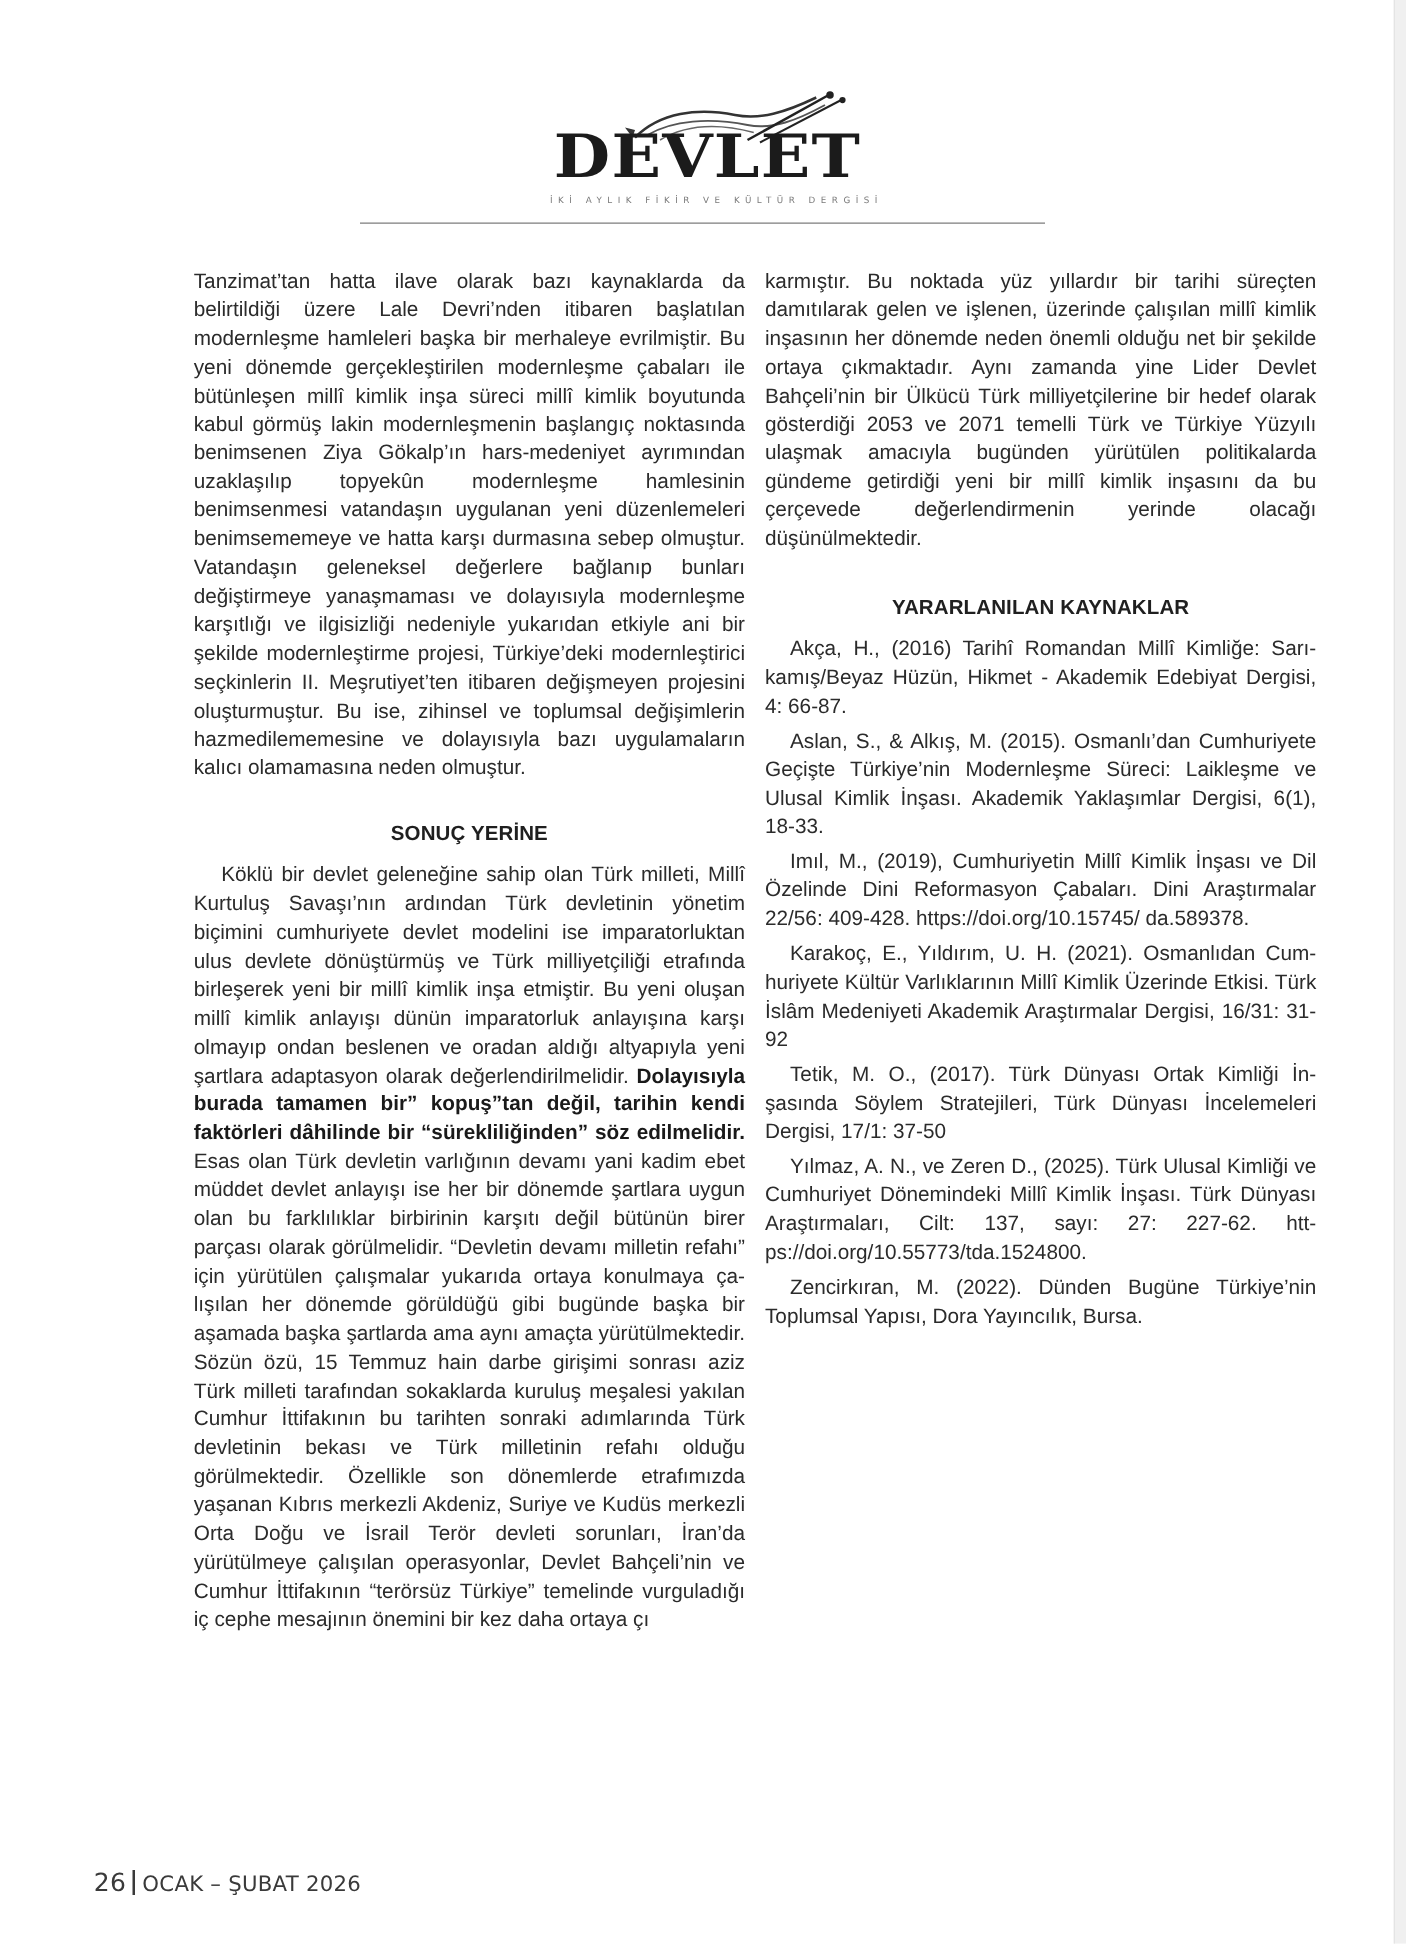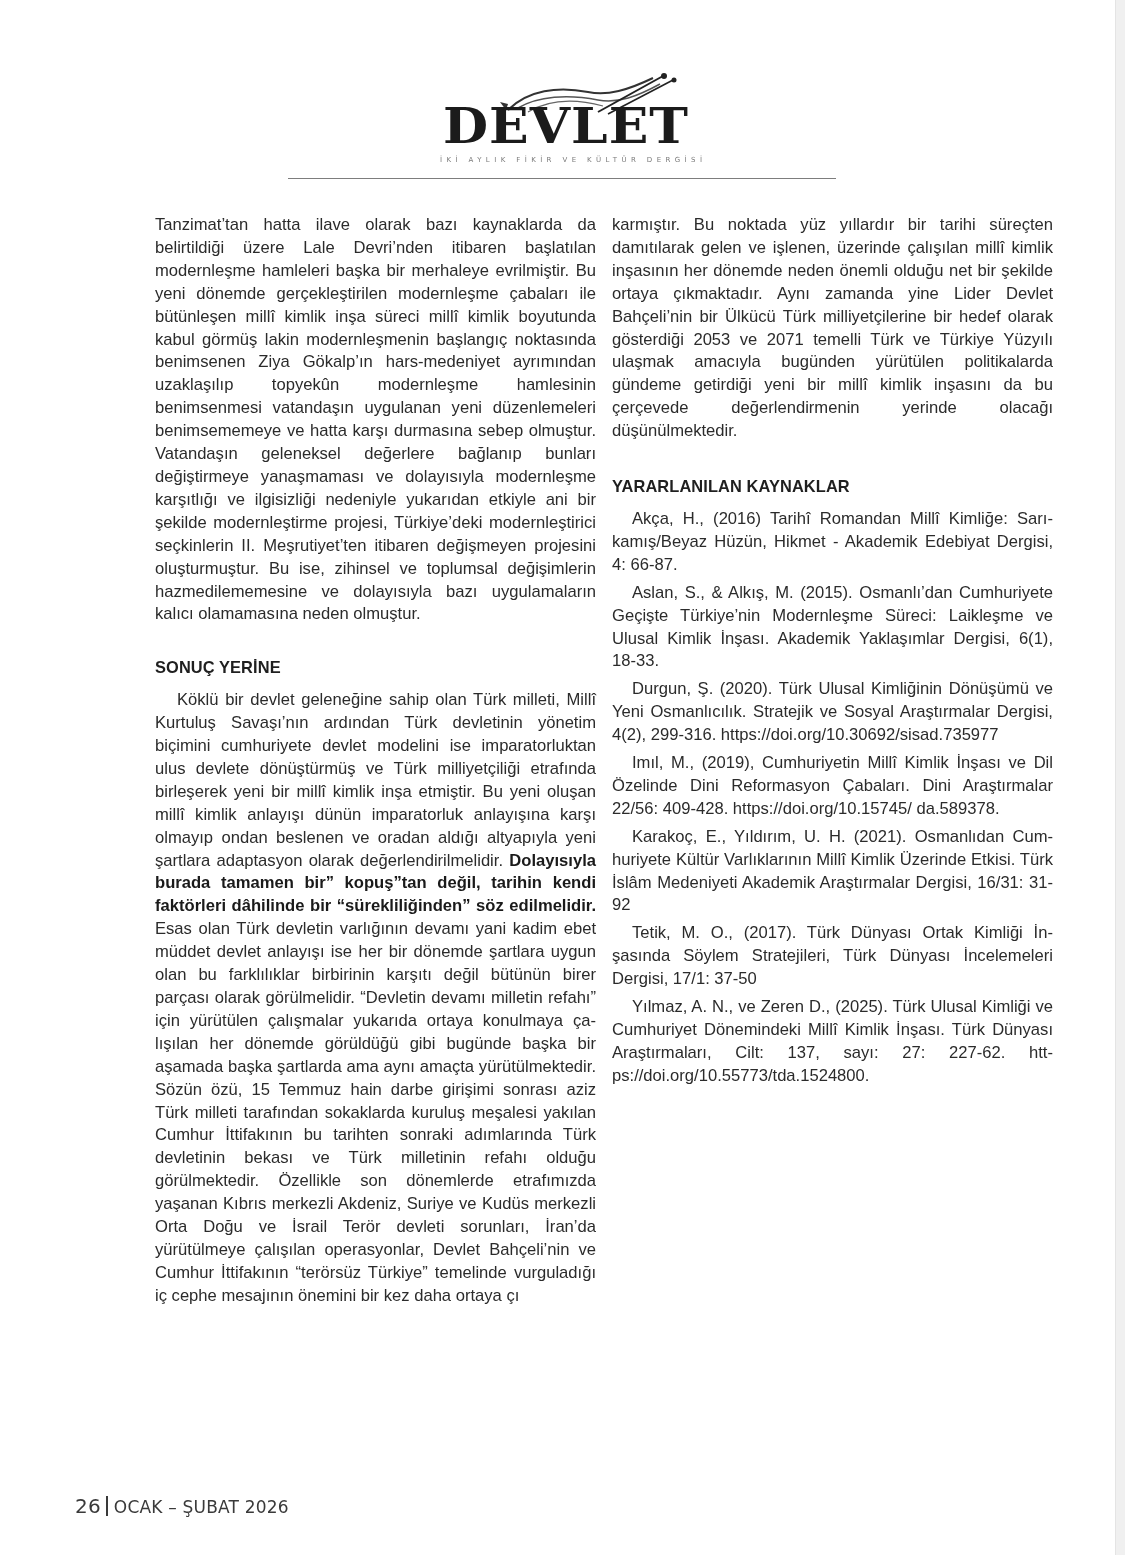--- a/index.html
+++ b/index.html
@@ -34,21 +34,21 @@
     position:absolute; top:214px; width:441px;
     font-family:Liberation Sans, sans-serif;
     font-size:16.6px; line-height:22.9px; color:#2b2b2b;
     text-align:justify; hyphens:manual;margin-left:40px;
   }
   .col.left { left:115px; }
   .col.right { left:572px; }
   .col p { margin:0; }
   .col p.indent { text-indent:22px; }
   .heading {
-    text-align:left; font-weight:bold; font-size:16.4px; color:#1f1f1f;
+    text-align:center; font-weight:bold; font-size:16.4px; color:#1f1f1f;
     margin:0; letter-spacing:0.1px;
   }
   .left .heading { margin-top:30px; margin-bottom:10px; }
   .right .heading { margin-top:32px; margin-bottom:10px; }
   .ref { text-indent:20px; margin-bottom:5px !important; }
   b { color:#1a1a1a; }
   .footer {
     position:absolute; left:75px; top:1494px;
     font-family:"DejaVu Sans","Liberation Sans",sans-serif;
     font-size:17px; color:#3a3a3a; letter-spacing:0.2px; white-space:nowrap;
@@ -86,23 +86,23 @@
   <h2 class="heading">SONUÇ YERİNE</h2>
   <p class="indent"><span>Köklü bir devlet geleneğine sahip olan Türk mille­ti, Millî Kurtuluş Savaşı’nın ardından Türk devletinin yönetim biçimini cumhuriyete devlet modelini ise imparatorluktan ulus devlete dönüştürmüş ve Türk milliyetçiliği etrafında birleşerek yeni bir millî kim­lik inşa etmiştir. Bu yeni oluşan millî kimlik anlayışı dünün imparatorluk anlayışına karşı olmayıp ondan beslenen ve oradan aldığı altyapıyla yeni şartlara adaptasyon olarak değerlendirilmelidir. </span><b>Dolayısıy­la burada tamamen bir” kopuş”tan değil, tarihin kendi faktörleri dâhilinde bir “sürekliliğinden” söz edilmelidir.</b><span> Esas olan Türk devletin varlığının devamı yani kadim ebet müddet devlet anlayışı ise her bir dönemde şartlara uygun olan bu farklılıklar birbirinin karşıtı değil bütünün birer parçası olarak görülmelidir. “Devletin devamı milletin refahı” için yürütülen çalışmalar yukarıda ortaya konulmaya ça­lışılan her dönemde görüldüğü gibi bugünde başka bir aşamada başka şartlarda ama aynı amaçta yürü­tülmektedir. Sözün özü, 15 Temmuz hain darbe giri­şimi sonrası aziz Türk milleti tarafından sokaklarda kuruluş meşalesi yakılan Cumhur İttifakının bu ta­rihten sonraki adımlarında Türk devletinin bekası ve Türk milletinin refahı olduğu görülmektedir. Özellik­le son dönemlerde etrafımızda yaşanan Kıbrıs mer­kezli Akdeniz, Suriye ve Kudüs merkezli Orta Doğu ve İsrail Terör devleti sorunları, İran’da yürütülmeye çalışılan operasyonlar, Devlet Bahçeli’nin ve Cumhur İttifakının “terörsüz Türkiye” temelinde vurguladığı iç cephe mesajının önemini bir kez daha ortaya çı­</span></p>
 </article>
 
 <article class="col right">
   <p>karmıştır. Bu noktada yüz yıllardır bir tarihi süreç­ten damıtılarak gelen ve işlenen, üzerinde çalışılan millî kimlik inşasının her dönemde neden önemli olduğu net bir şekilde ortaya çıkmaktadır. Aynı za­manda yine Lider Devlet Bahçeli’nin bir Ülkücü Türk milliyetçilerine bir hedef olarak gösterdiği 2053 ve 2071 temelli Türk ve Türkiye Yüzyılı ulaşmak ama­cıyla bugünden yürütülen politikalarda gündeme ge­tirdiği yeni bir millî kimlik inşasını da bu çerçevede değerlendirmenin yerinde olacağı düşünülmektedir.</p>
   <h2 class="heading">YARARLANILAN KAYNAKLAR</h2>
   <div>
     <p class="ref">Akça, H., (2016) Tarihî Romandan Millî Kimliğe: Sarı­kamış/Beyaz Hüzün, Hikmet - Akademik Edebiyat Der­gisi, 4: 66-87.</p>
     <p class="ref">Aslan, S., &amp; Alkış, M. (2015). Osmanlı’dan Cumhuriye­te Geçişte Türkiye’nin Modernleşme Süreci: Laikleşme ve Ulusal Kimlik İnşası. Akademik Yaklaşımlar Dergisi, 6(1), 18-33.</p>
-    <p class="ref">Durgun, Ş. (2020). Türk Ulusal Kimliğinin Dönüşümü ve Yeni Osmanlıcılık. Stratejik ve Sosyal Araştırmalar Dergisi, 4(2), 299-316. https://doi.org/10.30692/si­sad.735977</p>
     <p class="ref">Imıl, M., (2019), Cumhuriyetin Millî Kimlik İnşası ve Dil Özelinde Dini Reformasyon Çabaları. Dini Araş­tırmalar 22/56: 409-428. https://doi.org/10.15745/ da.589378.</p>
     <p class="ref">Karakoç, E., Yıldırım, U. H. (2021). Osmanlıdan Cum­huriyete Kültür Varlıklarının Millî Kimlik Üzerinde Etkisi. Türk İslâm Medeniyeti Akademik Araştırmalar Dergisi, 16/31: 31-92</p>
     <p class="ref">Tetik, M. O., (2017). Türk Dünyası Ortak Kimliği İn­şasında Söylem Stratejileri, Türk Dünyası İncelemeleri Dergisi, 17/1: 37-50</p>
     <p class="ref">Yılmaz, A. N., ve Zeren D., (2025). Türk Ulusal Kimliği ve Cumhuriyet Dönemindeki Millî Kimlik İnşası. Türk Dünyası Araştırmaları, Cilt: 137, sayı: 27: 227-62. htt­ps://doi.org/10.55773/tda.1524800.</p>
+    <p class="ref">Zencirkıran, M. (2022). Dünden Bugüne Türkiye’nin Toplumsal Yapısı, Dora Yayıncılık, Bursa.</p>
   </div>
 </article>
 
 <footer class="footer">
   <span class="page-num">26</span><span class="sep"></span><span>OCAK – ŞUBAT 2026</span>
 </footer>
 
 </body></html>

